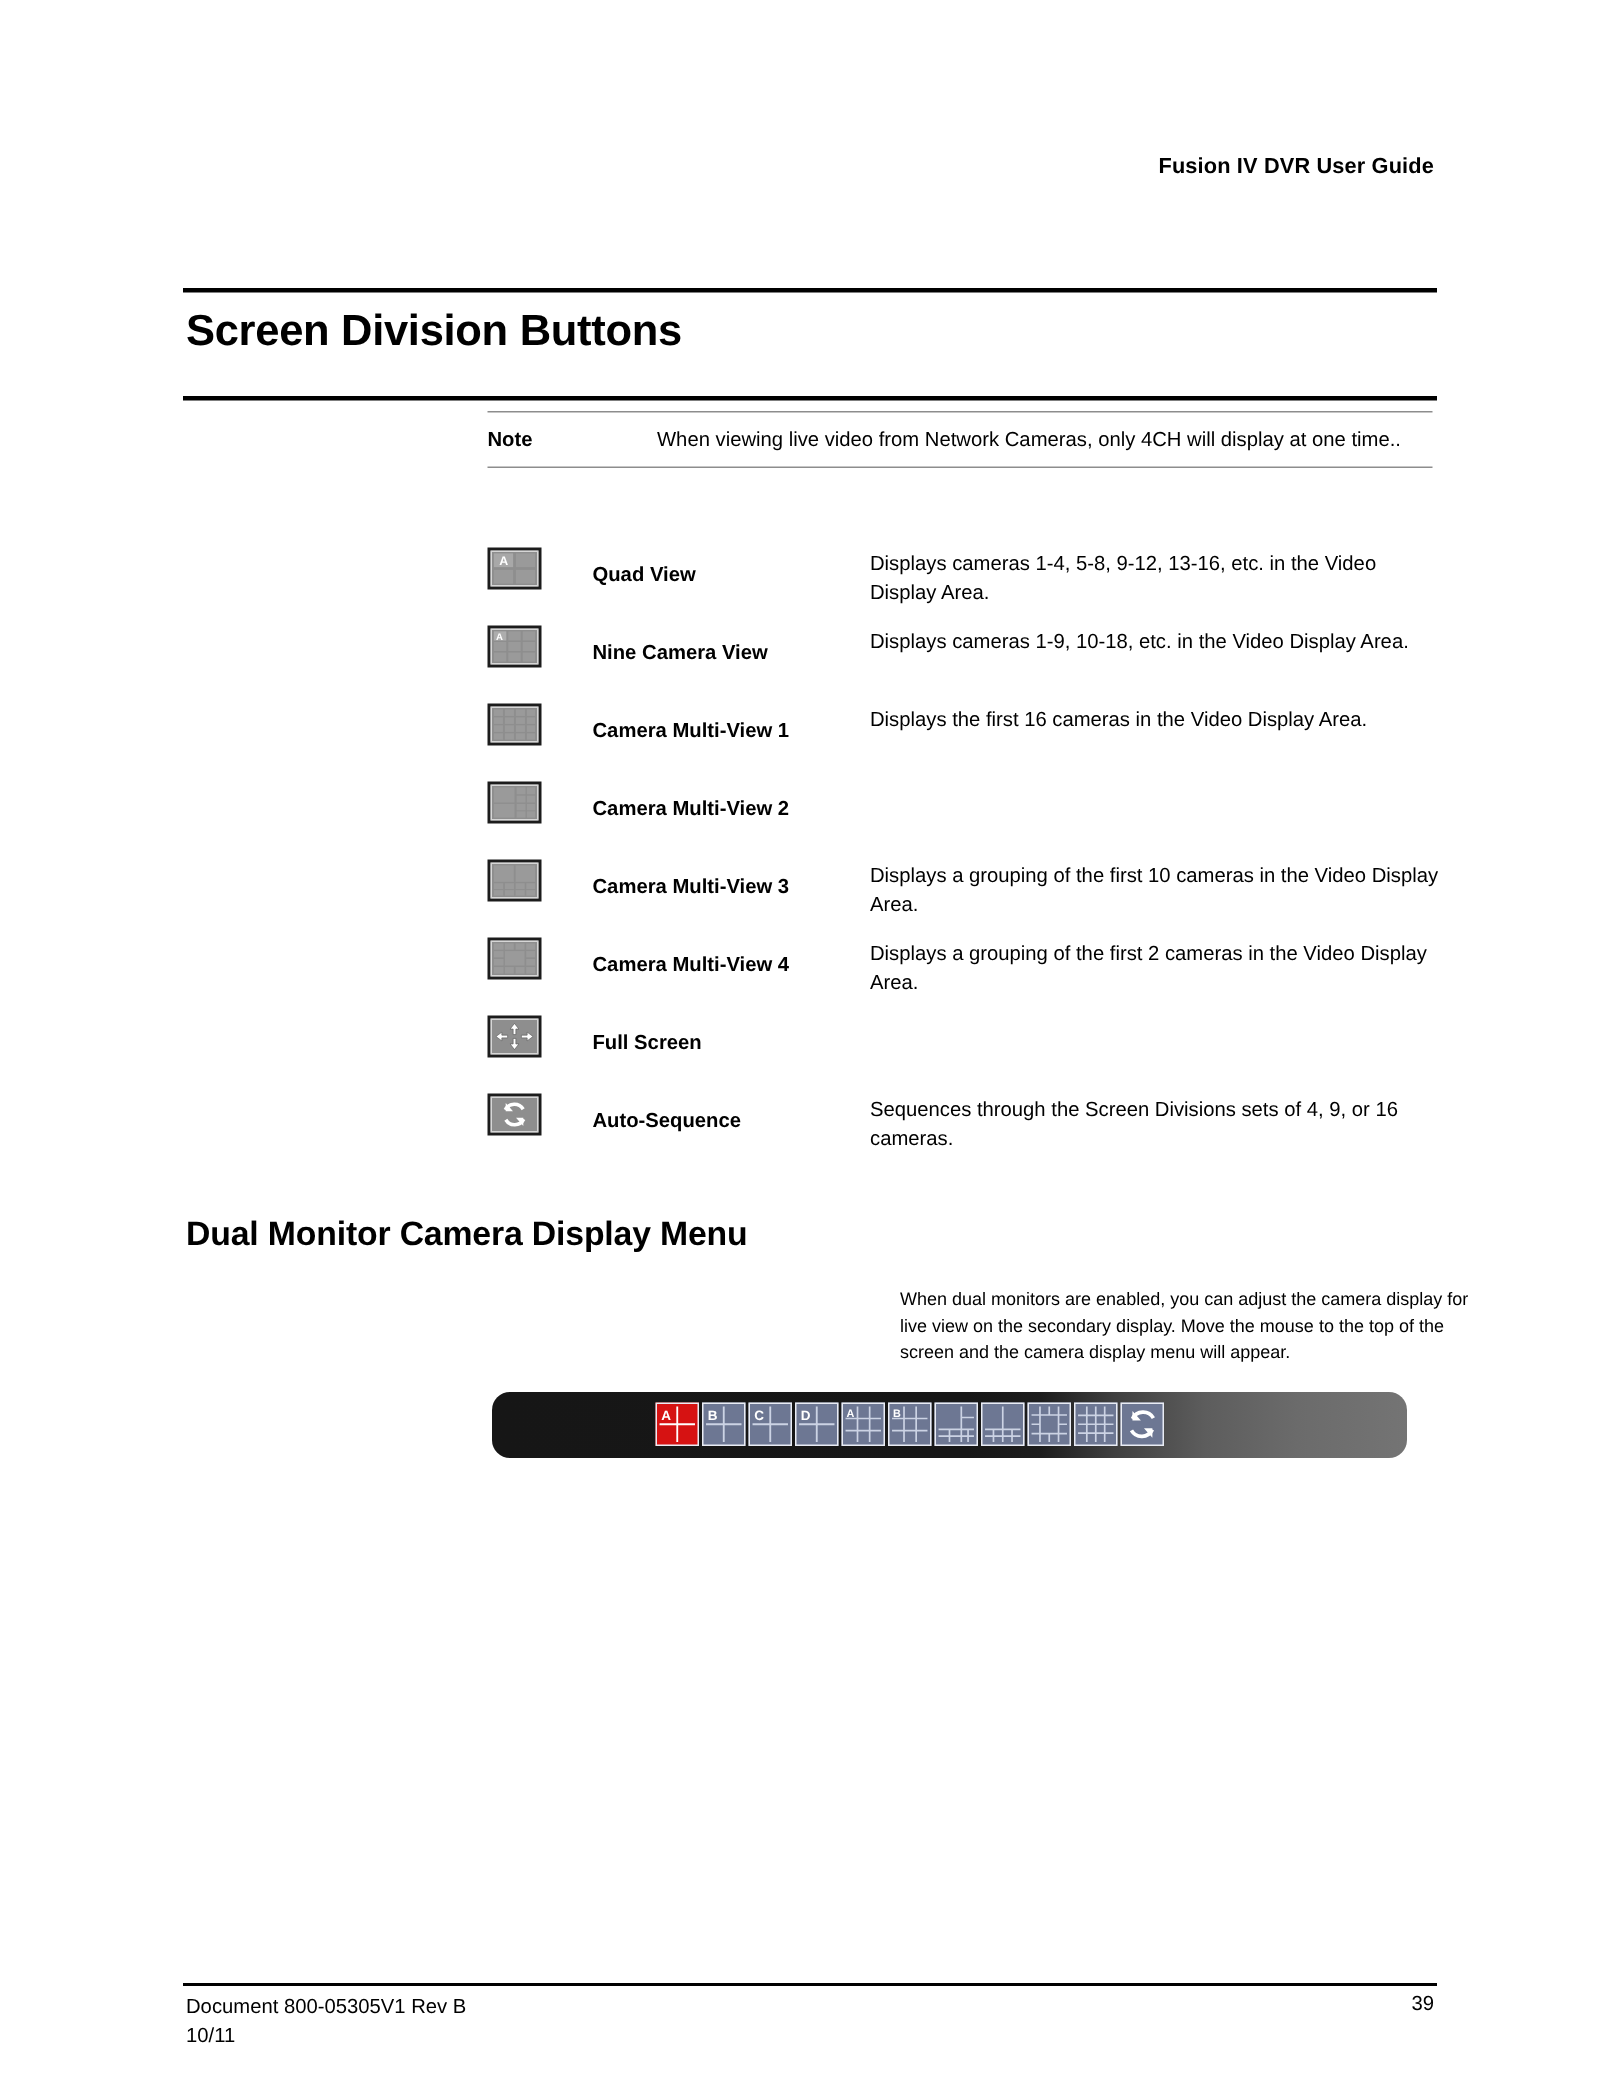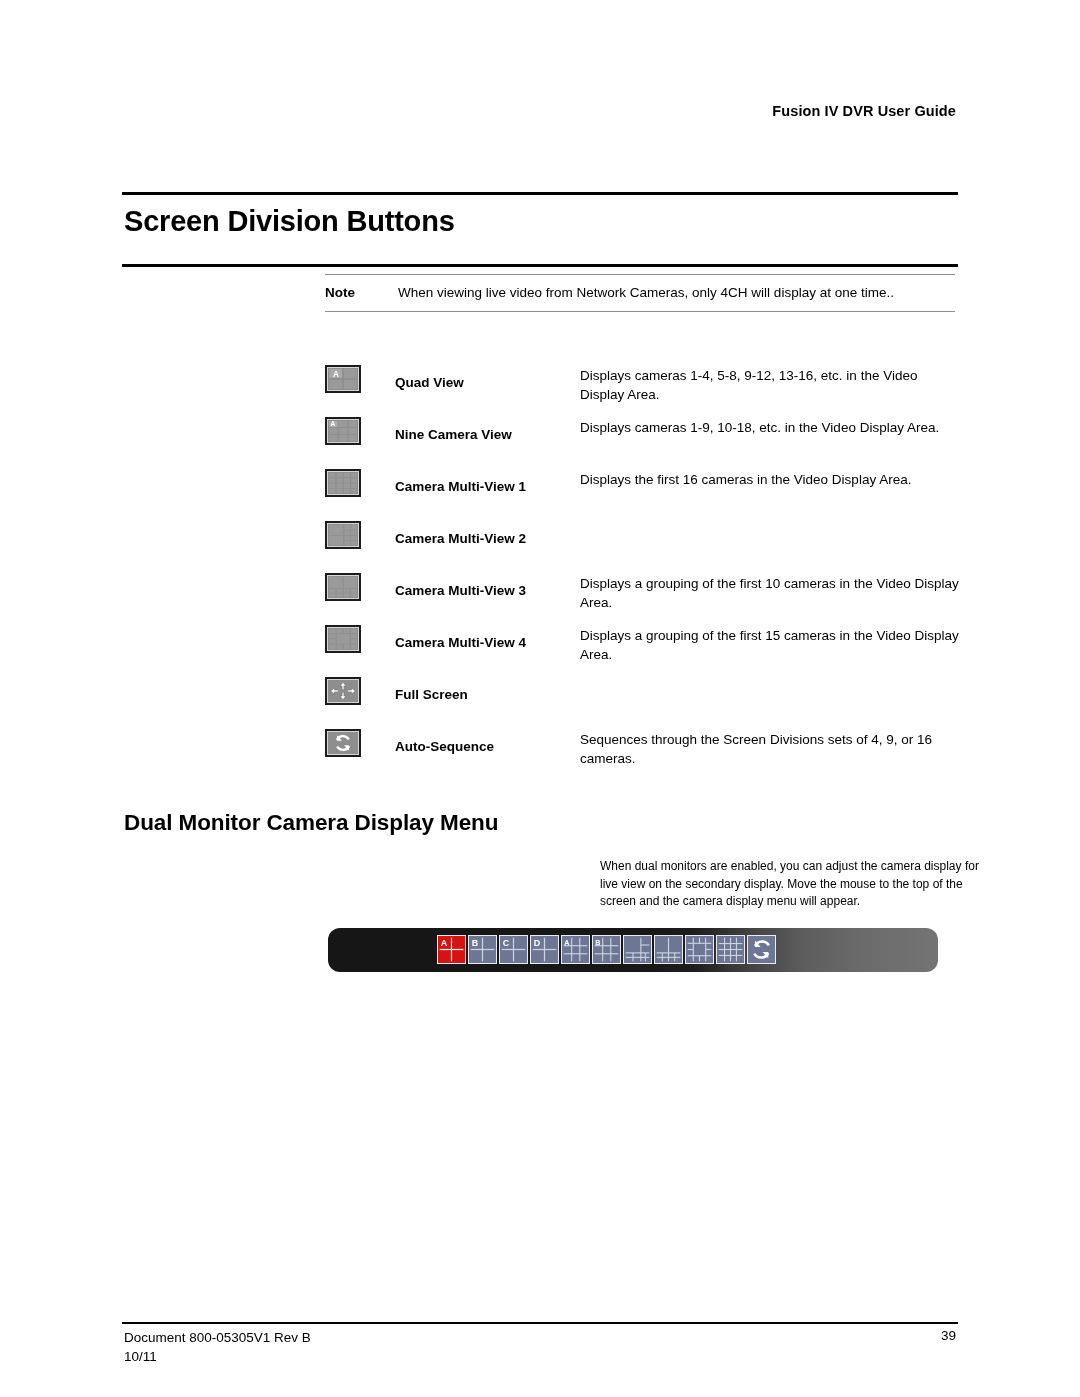--- a/index.html
+++ b/index.html
@@ -69,20 +69,21 @@
     top: 239px;
     width: 630px;
     border-top: 1.5px solid #8d8d8d;
     border-bottom: 1.5px solid #8d8d8d;
     padding: 8px 0 9px 0;
     box-sizing: border-box;
   }
   .note-inner {
     display: flex;
     align-items: flex-end;
+    gap: 40px;
   }
   .note-label {
     flex: 0 0 73px;
     font-size: 13.5px;
     font-weight: bold;
     line-height: 1.42;
   }
   .note-text {
     flex: 1 1 auto;
     font-size: 13.5px;
@@ -376,21 +377,21 @@
               <rect x="1" y="18.2" width="7" height="4.8"></rect>
                   <rect x="9" y="18.2" width="6.5" height="4.8"></rect>
               <rect x="16.8" y="18.2" width="6.5" height="4.8"></rect>
                   <rect x="24.5" y="18.2" width="6.5" height="4.8"></rect>
             </g>
           </svg>
         </div>
           </div>
       </div>
       <div class="label-cell">Camera Multi-View 4</div>
-      <div class="desc-cell">Displays a grouping of the first 15 cameras in the Video Display Area.</div>
+      <div class="desc-cell">Displays a grouping of the first 2 cameras in the Video Display Area.</div>
     </div>
 
     <div class="icon-row">
       <div class="icon-cell">
         <div class="btn">
             <div class="btn-face">
           <svg viewBox="0 0 32 24">
             <g fill="#ffffff" stroke="#5d5d5d" stroke-width="0.5">
               <polygon points="16,2.5 19.2,6.6 17,6.6 17,10.6 15,10.6 15,6.6 12.8,6.6"></polygon>
               <polygon points="16,21.5 19.2,17.4 17,17.4 17,13.4 15,13.4 15,17.4 12.8,17.4"></polygon>

